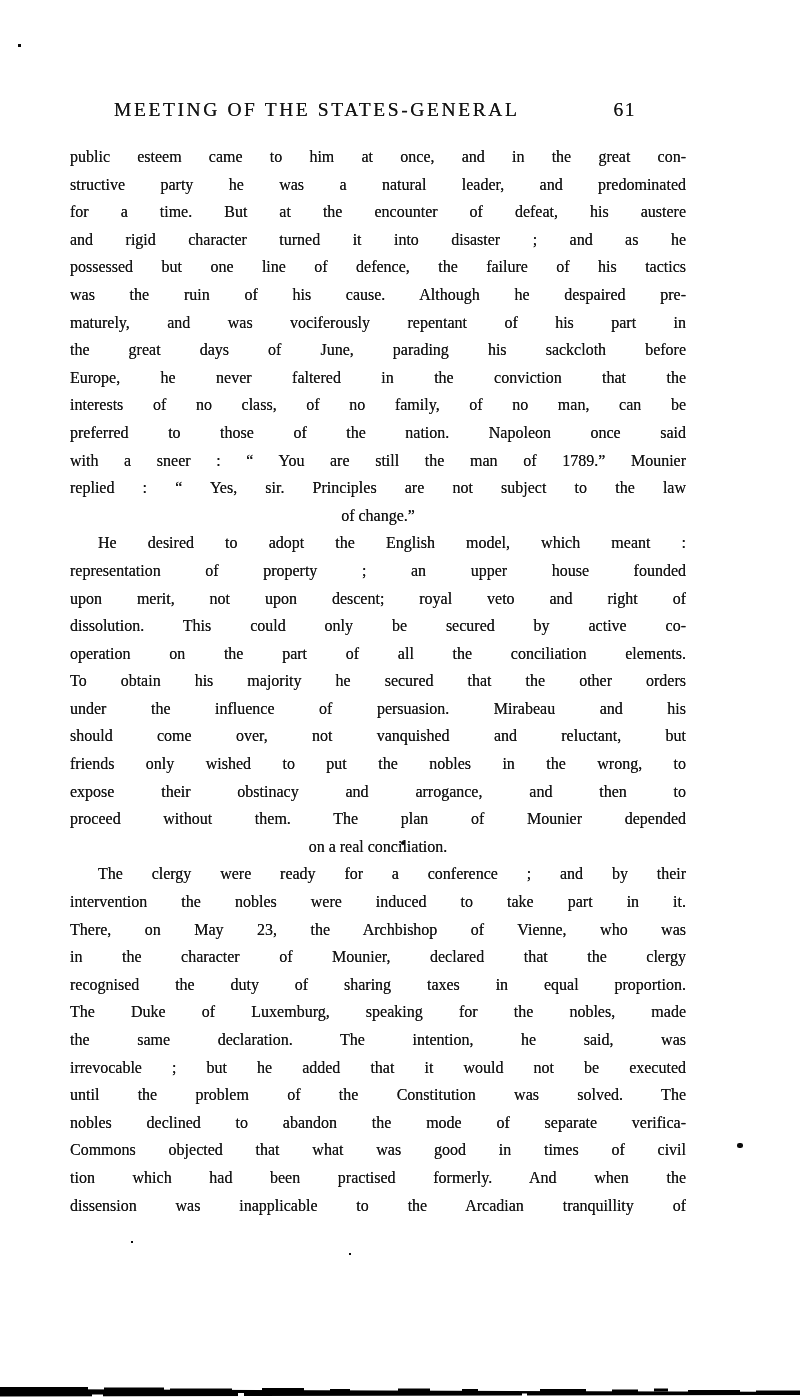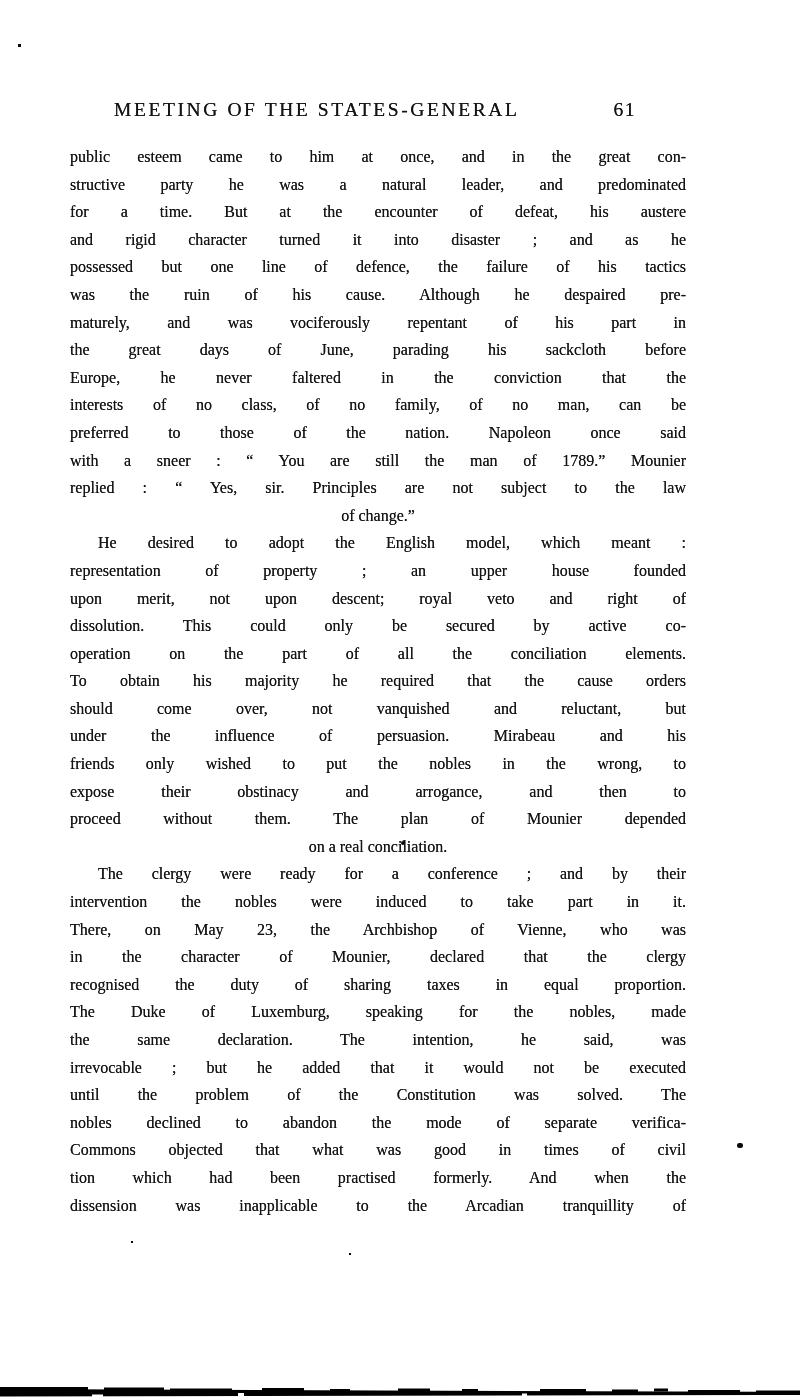--- a/index.html
+++ b/index.html
@@ -65,23 +65,23 @@
         <div class="line jline">with a sneer : “ You are still the man of 1789.”  Mounier</div>
         <div class="line jline">replied : “ Yes, sir.  Principles are not subject to the law</div>
         <div class="line plain">of change.”</div>
       </div>
       <div class="paragraph">
         <div class="line jline indent">He desired to adopt the English model, which meant :</div>
         <div class="line jline">representation of property ; an upper house founded</div>
         <div class="line jline">upon merit, not upon descent; royal veto and right of</div>
         <div class="line jline">dissolution.  This could only be secured by active co-</div>
         <div class="line jline">operation on the part of all the conciliation elements.</div>
-        <div class="line jline">To obtain his majority he required that the cause orders</div>
+        <div class="line jline">To obtain his majority he secured that the other orders</div>
+        <div class="line jline">under the influence of persuasion.  Mirabeau and his</div>
         <div class="line jline">should come over, not vanquished and reluctant, but</div>
-        <div class="line jline">under the influence of persuasion.  Mirabeau and his</div>
         <div class="line jline">friends only wished to put the nobles in the wrong, to</div>
         <div class="line jline">expose their obstinacy and arrogance, and then to</div>
         <div class="line jline">proceed without them.  The plan of Mounier depended</div>
         <div class="line plain">on a real conciliation.</div>
       </div>
       <div class="paragraph">
         <div class="line jline indent">The clergy were ready for a conference ; and by their</div>
         <div class="line jline">intervention the nobles were induced to take part in it.</div>
         <div class="line jline">There, on May 23, the Archbishop of Vienne, who was</div>
         <div class="line jline">in the character of Mounier, declared that the clergy</div>

